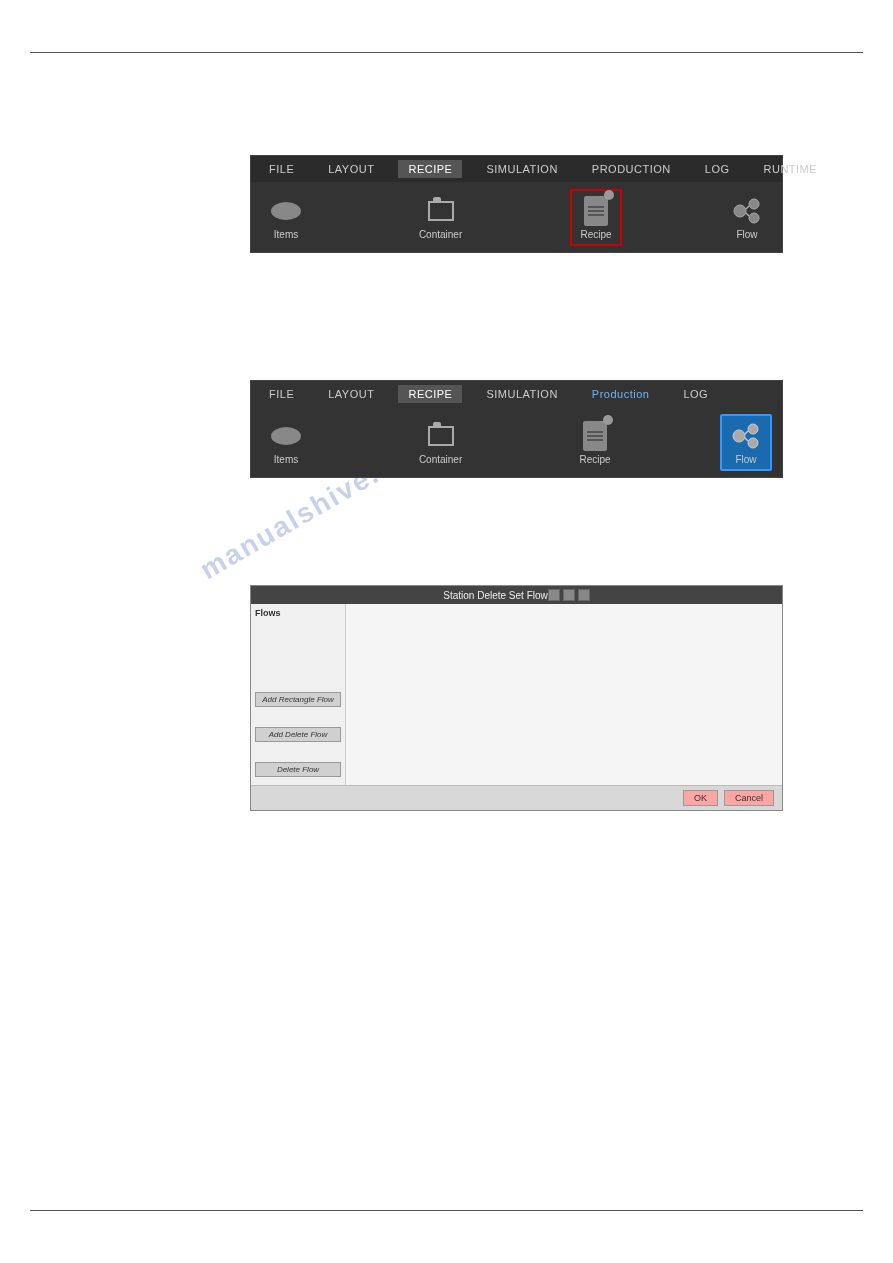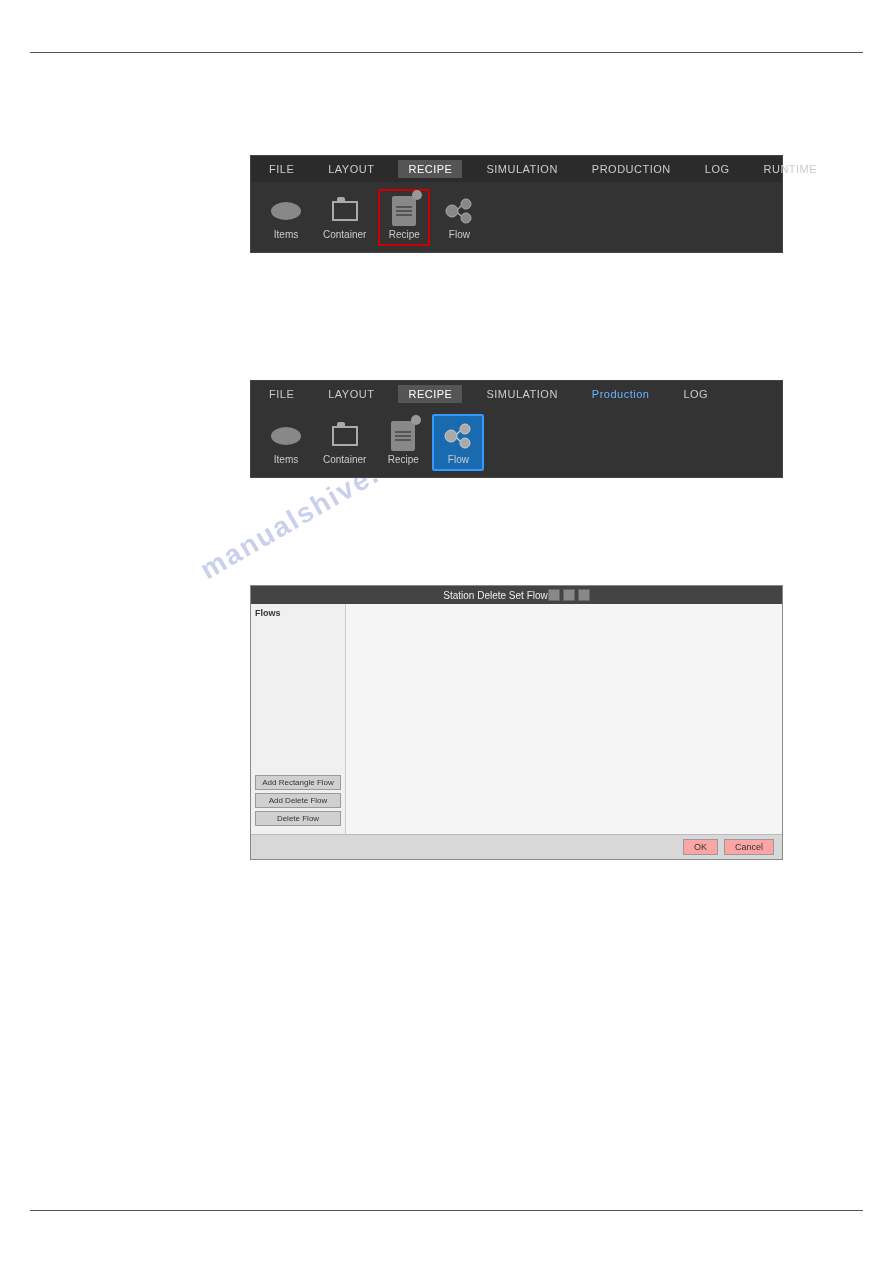--- a/index.html
+++ b/index.html
@@ -76,20 +76,21 @@
       color: #6ab4ff;
     }
 
     .toolbar-body {
       display: flex;
       align-items: center;
       padding: 6px 10px;
       gap: 4px;
       background: #333333;
       min-height: 70px;
+      justify-content: space-between;
     }
 
     .tool-btn {
       display: flex;
       flex-direction: column;
       align-items: center;
       justify-content: center;
       padding: 4px 8px;
       cursor: pointer;
       min-width: 50px;
@@ -218,21 +219,21 @@
     }
     .titlebar-btn {
       width: 12px;
       height: 12px;
       background: #888;
       border: 1px solid #666;
       cursor: pointer;
     }
     .dialog-body {
       display: flex;
-      height: 230px;
+      height: 181px;
     }
     .dialog-left {
       width: 95px;
       background: #f0f0f0;
       border-right: 1px solid #ccc;
       padding: 4px;
       position: relative;
     }
     .dialog-left-title {
       font-size: 9px;
@@ -244,21 +245,22 @@
       flex: 1;
       background: #f5f5f5;
     }
     .dialog-buttons-left {
       position: absolute;
       bottom: 8px;
       left: 4px;
       right: 4px;
       display: flex;
       flex-direction: column;
-      gap: 3px;
+      gap: 20px;
+      font-style: italic;
     }
     .dialog-small-btn {
       background: #d0d0d0;
       border: 1px solid #999;
       font-size: 8px;
       padding: 2px 4px;
       text-align: center;
       cursor: pointer;
       color: #333;
     }

